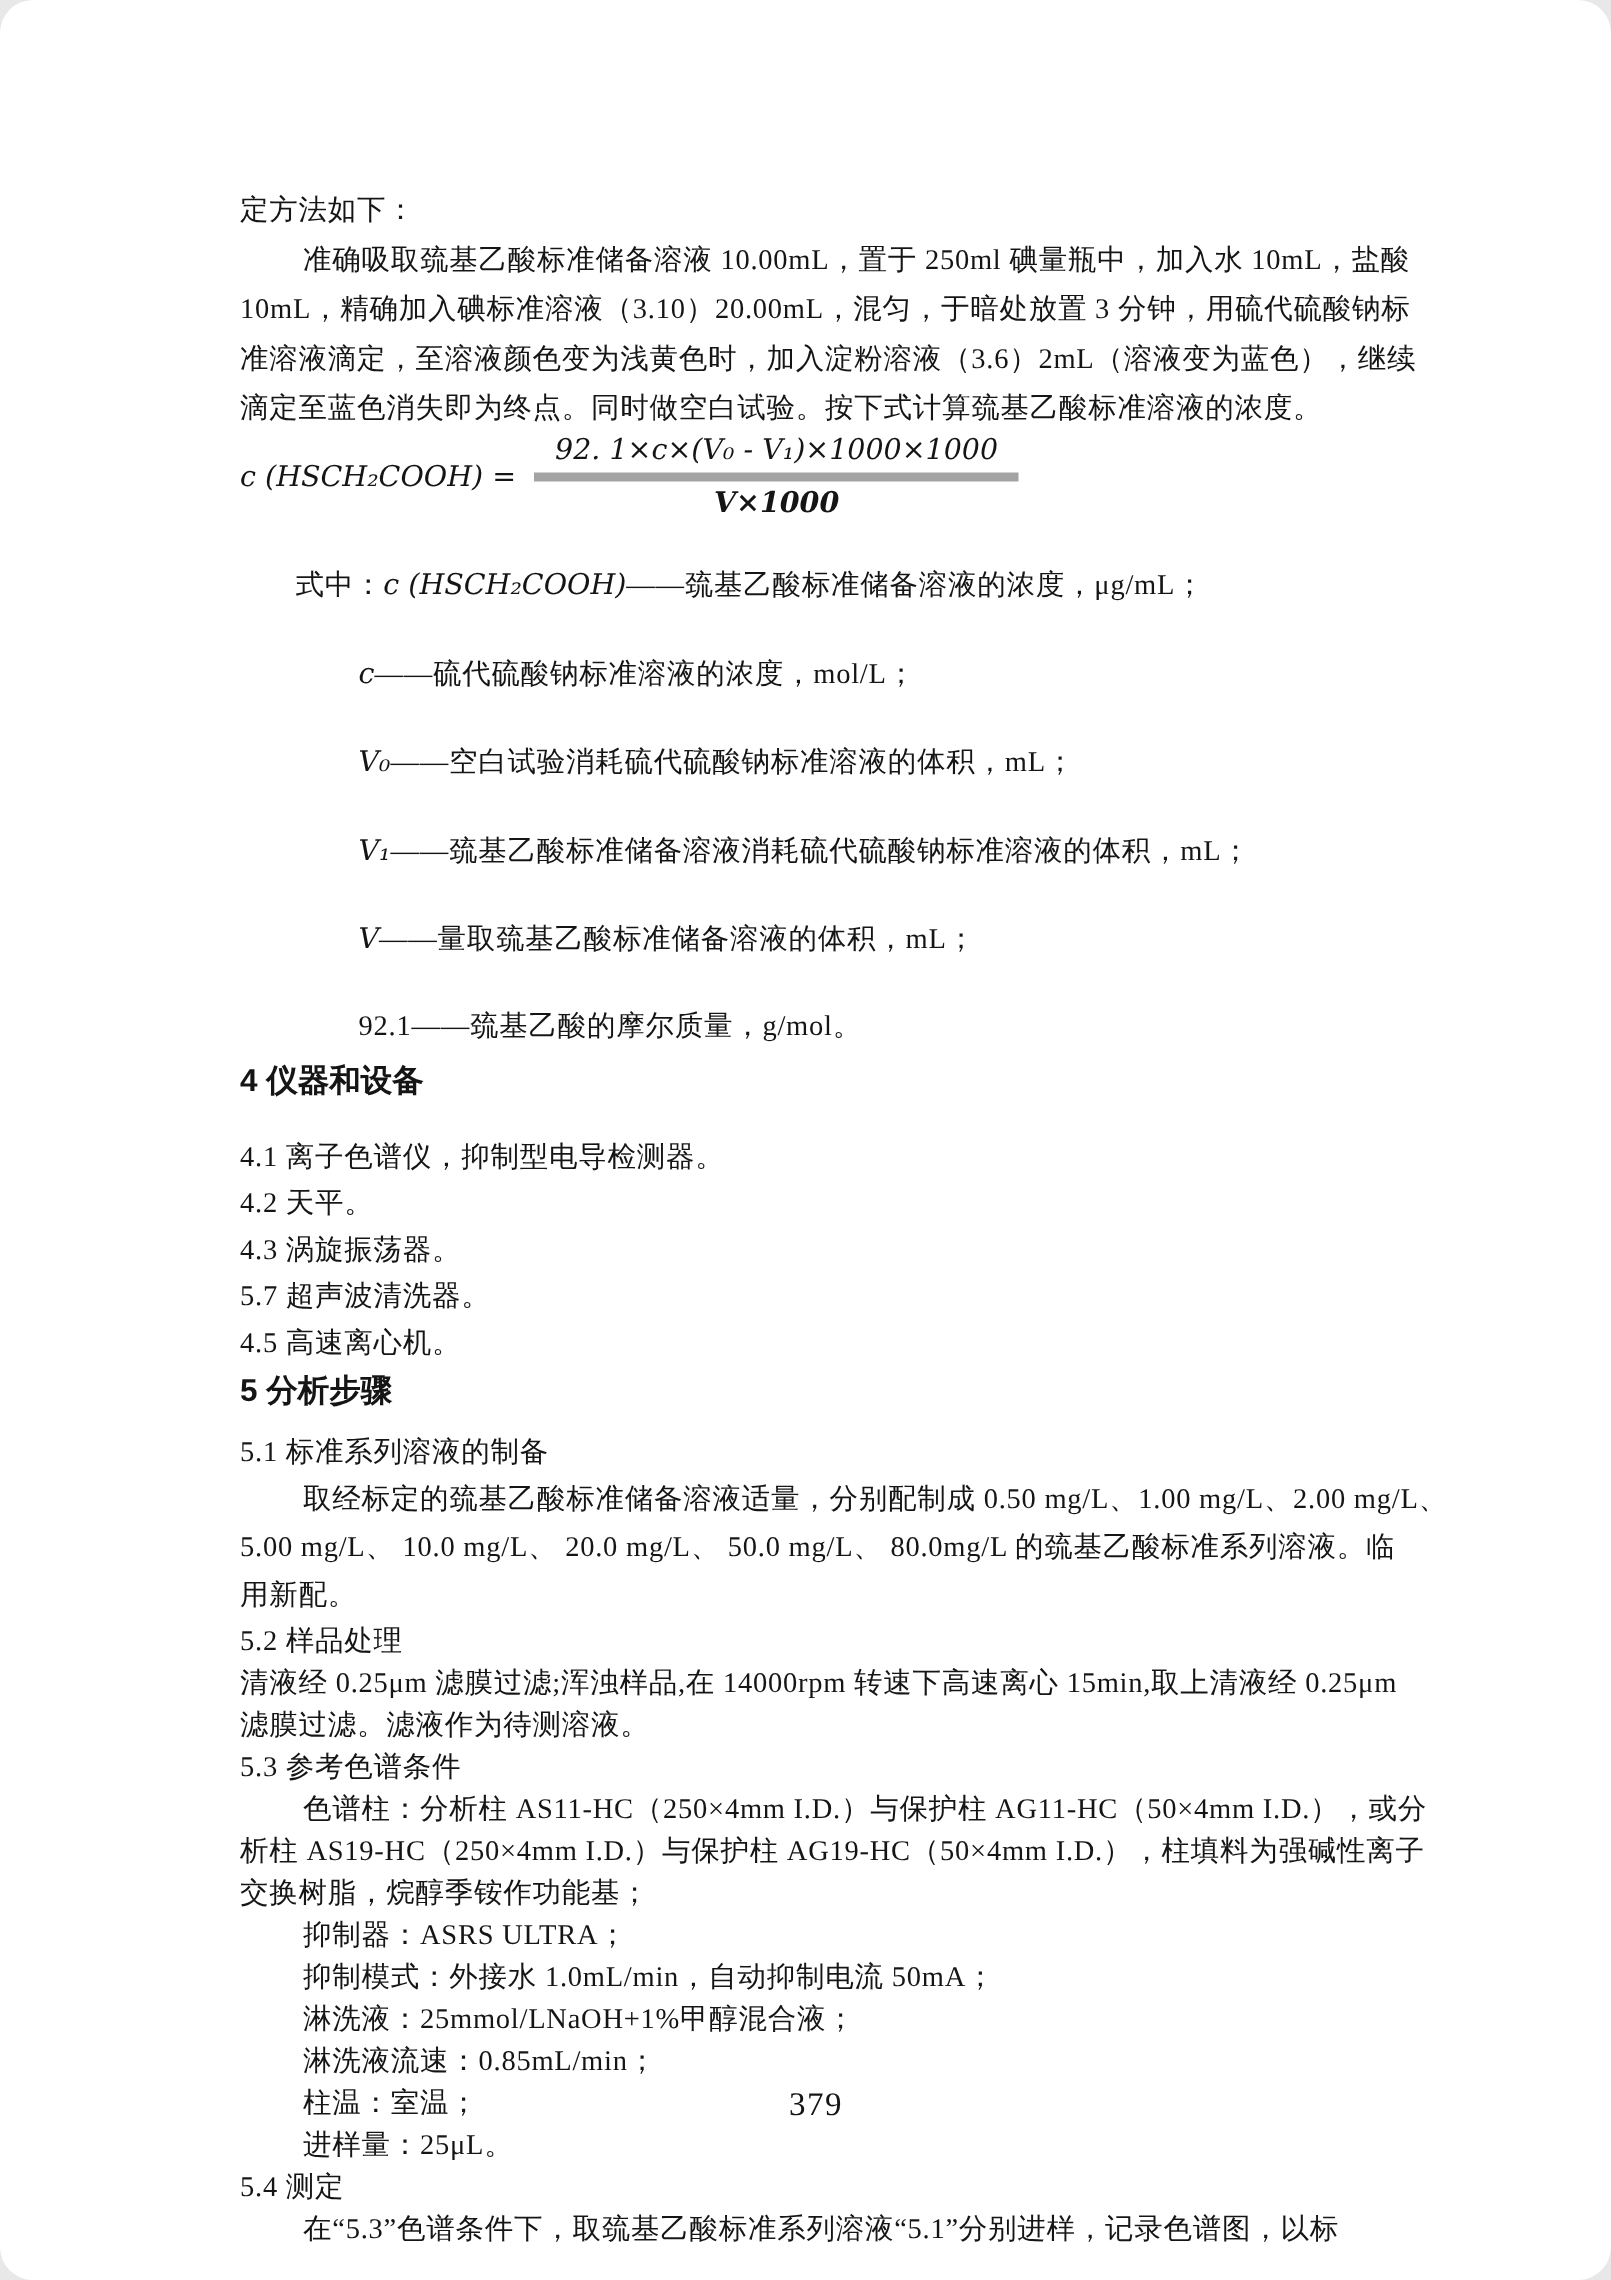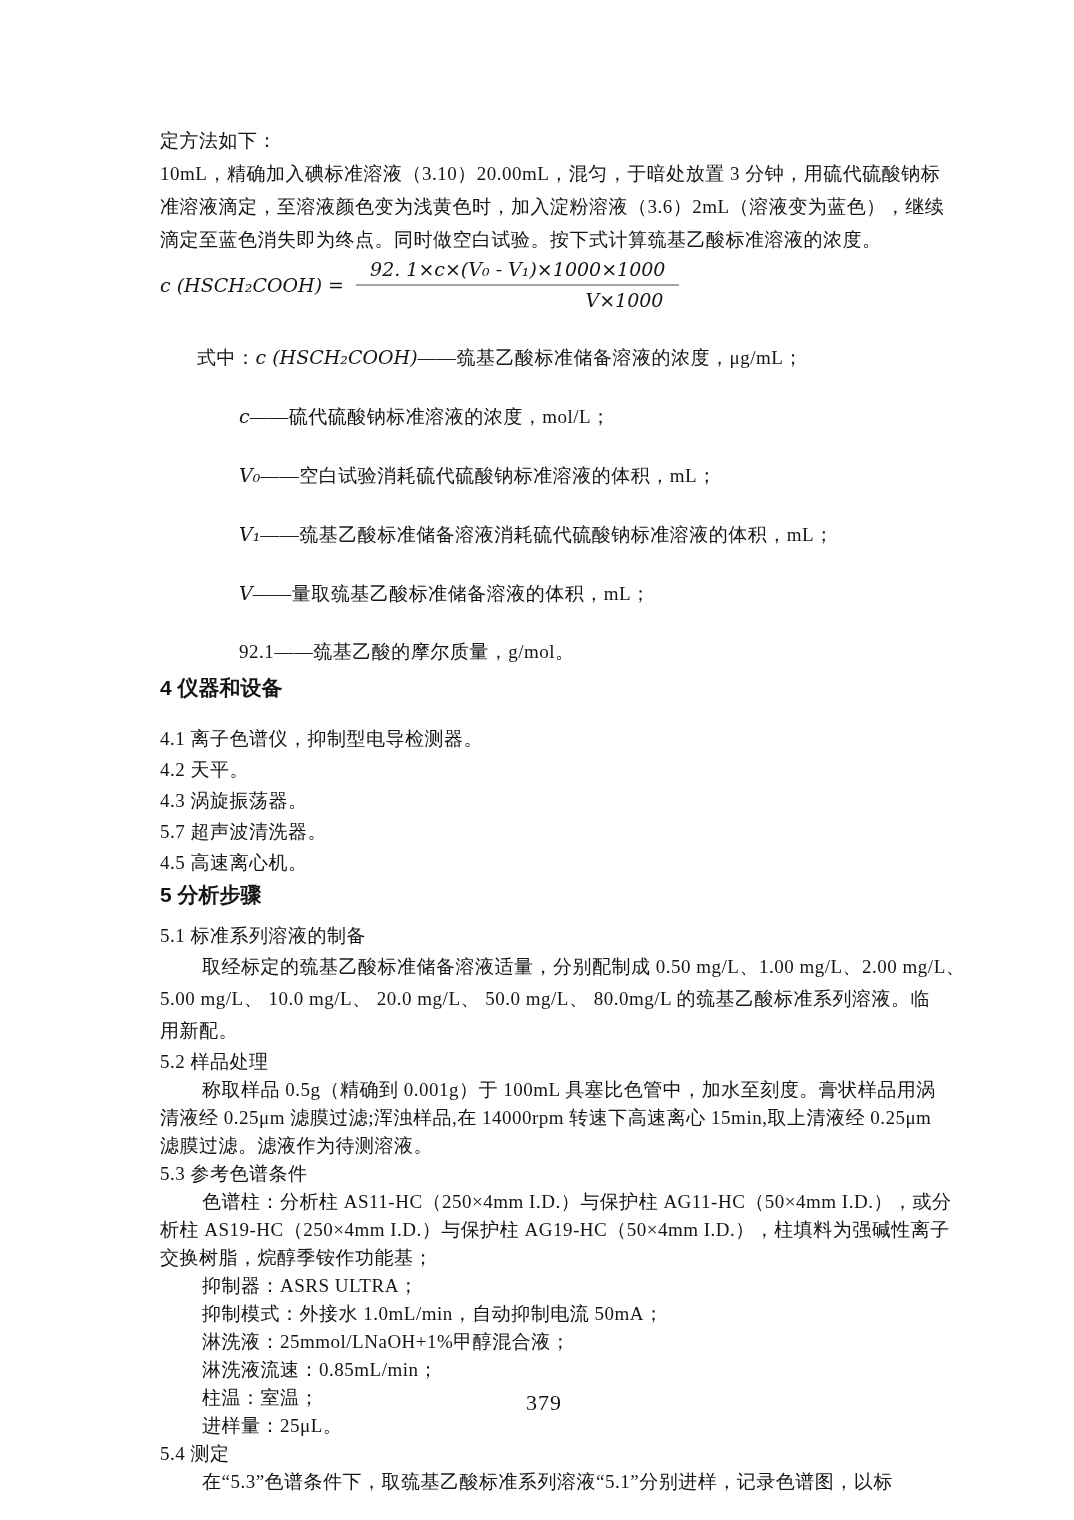--- a/index.html
+++ b/index.html
@@ -4,20 +4,21 @@
 <style>
   html,body { margin:0; padding:0; background:#e8e8e8; }
   .page {
     position:relative;
     width:1074px; height:1520px;
     background:#ffffff;
     margin:0 auto;
     font-family:"Liberation Serif","DejaVu Serif",serif;
     color:#151515;
     overflow:hidden;
+    border-radius:22px;
   }
   .content {
     position:absolute;
     left:160px; top:124px;
     width:768px;
   }
   .line {
     font-size:19px;
     line-height:33px;
     white-space:nowrap;
@@ -36,25 +37,26 @@
     white-space:nowrap;
   }
   .frac {
     display:inline-flex;
     flex-direction:column;
     align-items:center;
     margin-left:12px;
   }
   .frac .num { padding:0 14px 3px 14px; line-height:23px; }
   .frac .den {
-    border-top:2px solid #a3a3a3;
+    border-top:6px solid #a3a3a3;
     padding:3px 16px 0 16px;
     line-height:23px;
     align-self:stretch;
-    text-align:right;
+    text-align:center;
+    font-weight:bold;
   }
 
   
   .where-row {
     font-size:19px;
     line-height:30px;
     white-space:nowrap;
     margin-left:79px;
     letter-spacing:0.5px;
     margin-top:28px;
@@ -99,20 +101,21 @@
 </style>
 </head>
 <body>
 
 <div class="page">
   <div class="content">
 
     <div class="line">定方法如下：</div>
 
     <div>
+      <div class="line indent">准确吸取巯基乙酸标准储备溶液 10.00mL，置于 250ml 碘量瓶中，加入水 10mL，盐酸</div>
       <div class="line">10mL，精确加入碘标准溶液（3.10）20.00mL，混匀，于暗处放置 3 分钟，用硫代硫酸钠标</div>
       <div class="line">准溶液滴定，至溶液颜色变为浅黄色时，加入淀粉溶液（3.6）2mL（溶液变为蓝色），继续</div>
       <div class="line">滴定至蓝色消失即为终点。同时做空白试验。按下式计算巯基乙酸标准溶液的浓度。</div>
     </div>
 
     <div class="formula-row">
       <span>c (HSCH₂COOH) =</span>
       <span class="frac">
         <span class="num">92. 1×c×(V₀ - V₁)×1000×1000</span>
         <span class="den">V×1000</span>
@@ -154,21 +157,20 @@
 
     <div class="line s51h">5.1 标准系列溶液的制备</div>
     <div class="s51">
       <div class="line indent">取经标定的巯基乙酸标准储备溶液适量，分别配制成 0.50 mg/L、1.00 mg/L、2.00 mg/L、</div>
       <div class="line">5.00 mg/L、 10.0 mg/L、 20.0 mg/L、 50.0 mg/L、 80.0mg/L 的巯基乙酸标准系列溶液。临</div>
       <div class="line">用新配。</div>
     </div>
 
     <div class="line s52h">5.2 样品处理</div>
     <div class="s52">
-      <div class="line indent">称取样品 0.5g（精确到 0.001g）于 100mL 具塞比色管中，加水至刻度。膏状样品用涡</div>
       <div class="line">清液经 0.25μm 滤膜过滤;浑浊样品,在 14000rpm 转速下高速离心 15min,取上清液经 0.25μm</div>
       <div class="line">滤膜过滤。滤液作为待测溶液。</div>
     </div>
 
     <div class="line s53h">5.3 参考色谱条件</div>
     <div class="s53">
       <div class="line indent">色谱柱：分析柱 AS11-HC（250×4mm I.D.）与保护柱 AG11-HC（50×4mm I.D.），或分</div>
       <div class="line">析柱 AS19-HC（250×4mm I.D.）与保护柱 AG19-HC（50×4mm I.D.），柱填料为强碱性离子</div>
       <div class="line">交换树脂，烷醇季铵作功能基；</div>
       <div class="line indent">抑制器：ASRS ULTRA；</div>

